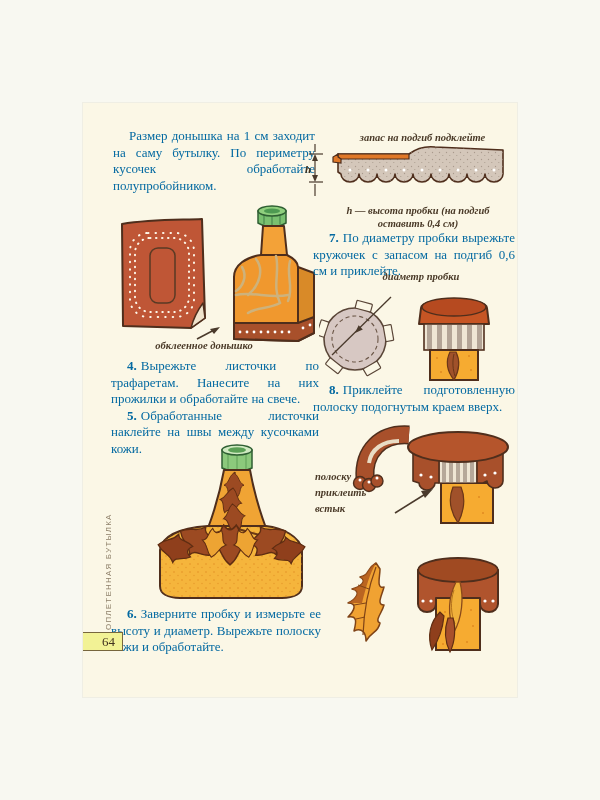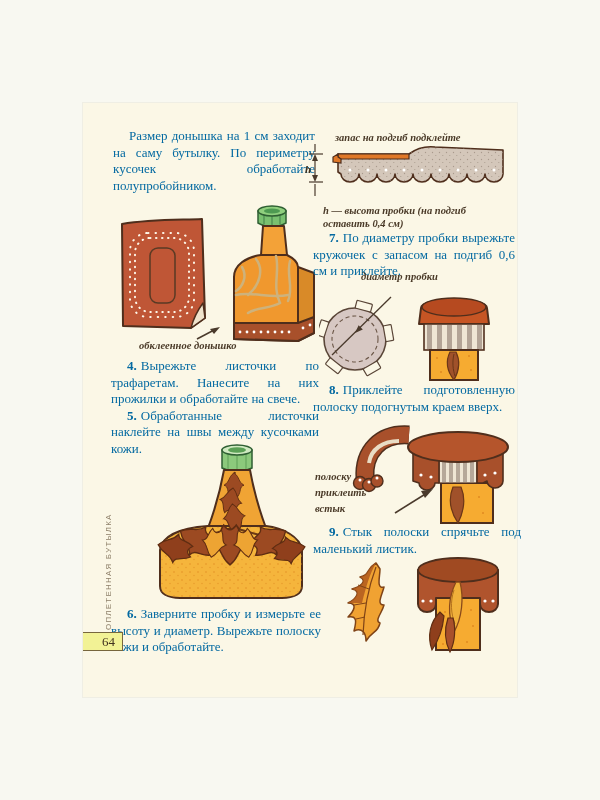--- a/index.html
+++ b/index.html
@@ -16,21 +16,21 @@
   .abs{position:absolute;}
   .par{
     font-size:13px;line-height:16.5px;color:#0369a1;
     text-align:justify;margin:0;
   }
   .step{ text-indent:16px; margin:0;}
   .step b{ padding-right:4px;}
   .intro{ text-indent:16px;}
   .lbl{
     font-style:italic;font-weight:bold;
-    font-size:10.5px;line-height:13px;color:#4a3a28;text-align:left;
+    font-size:10.5px;line-height:13px;color:#4a3a28;text-align:center;
   }
   .lbl-left{text-align:left;line-height:16px;}
   .sidebar-caption{
     font-family:"Liberation Sans", sans-serif;
     font-size:8px;letter-spacing:1.2px;color:#8d7f68;white-space:nowrap;
     transform:rotate(-90deg);transform-origin:left top;
   }
   .pagenum{
     background:#f2f295;border:1px solid #77663d;border-left:none;
     font-size:13px;color:#42331f;text-align:right;
@@ -251,21 +251,20 @@
     <circle cx="70" cy="52" r="1.6" fill="#fff"></circle>
       <circle cx="80" cy="54" r="1.6" fill="#fff"></circle>
     <circle cx="134" cy="52" r="1.6" fill="#fff"></circle>
       <circle cx="144" cy="50" r="1.6" fill="#fff"></circle>
     <ellipse cx="107" cy="24" rx="50" ry="15" fill="#b5552c" stroke="#4f2e1c" stroke-width="2"></ellipse>
     <line x1="44" y1="90" x2="76" y2="70" stroke="#4a3a2c" stroke-width="1.6"></line>
     <polygon points="82,66 70,68 74,75" fill="#4a3a2c"></polygon>
   </svg>
   <div class="lbl lbl-left abs" style="left:232px;top:366px;width:70px;">полоску приклеить встык</div>
 
-  <p class="par step abs" style="left:230px;top:421px;width:208px;"><b>9.</b><span>Стык полоски спрячьте под маленький листик.</span></p>
 
   <svg class="abs" style="left:249px;top:456px;" width="62" height="90" viewBox="0 0 62 90">
     <path d="M44,4 C34,10 38,16 28,18 C36,22 28,28 20,30 C30,32 24,40 16,44 C26,44 22,52 16,58 C26,56 24,64 22,72 C30,68 34,74 34,82 C40,72 46,74 48,64 C42,62 50,54 52,46 C44,46 50,36 52,28 C44,30 48,18 48,10 Z" fill="#f0a232" stroke="#7f4316" stroke-width="1.5" stroke-linejoin="round"></path>
     <path d="M44,4 C34,10 38,16 28,18 C36,22 28,28 20,30 C30,32 24,40 16,44 L30,44 C34,28 38,14 44,4 Z" fill="#b05a1e" opacity="0.85"></path>
     <path d="M44,8 C38,24 32,48 31,76" fill="none" stroke="#7f4316" stroke-width="1.2"></path>
     <path d="M37,30 L26,26 M34,44 L22,46 M33,58 L24,60" fill="none" stroke="#7f4316" stroke-width="1"></path>
   </svg>
 
   <svg class="abs" style="left:326px;top:451px;" width="98" height="100" viewBox="0 0 98 100">
     <rect x="27" y="44" width="44" height="52" fill="#f6ab31" stroke="#4f2e1c" stroke-width="2"></rect>

